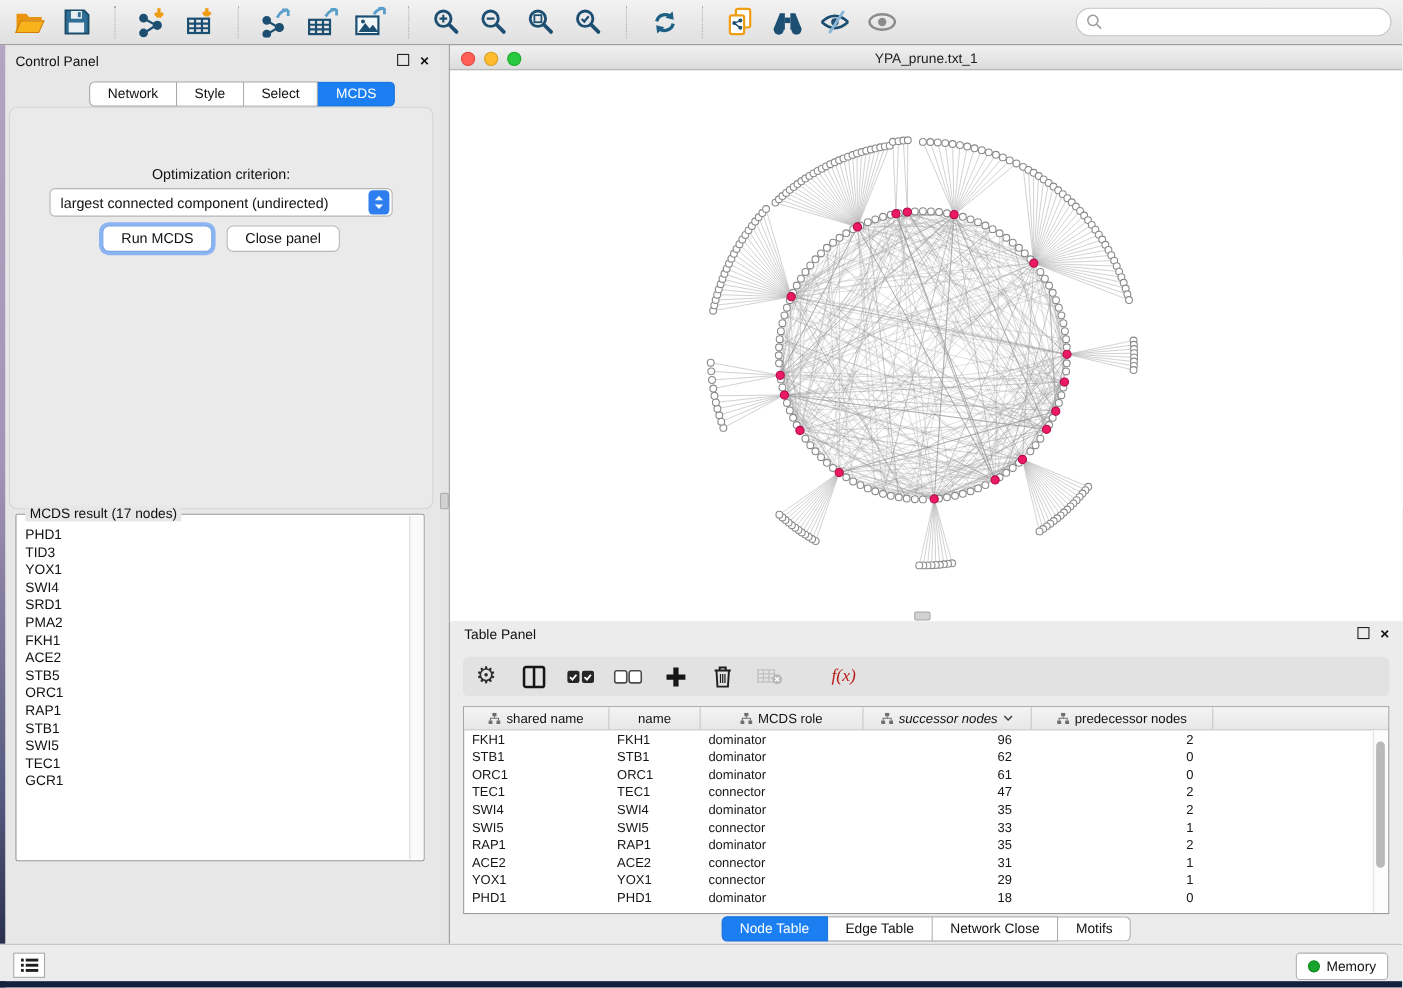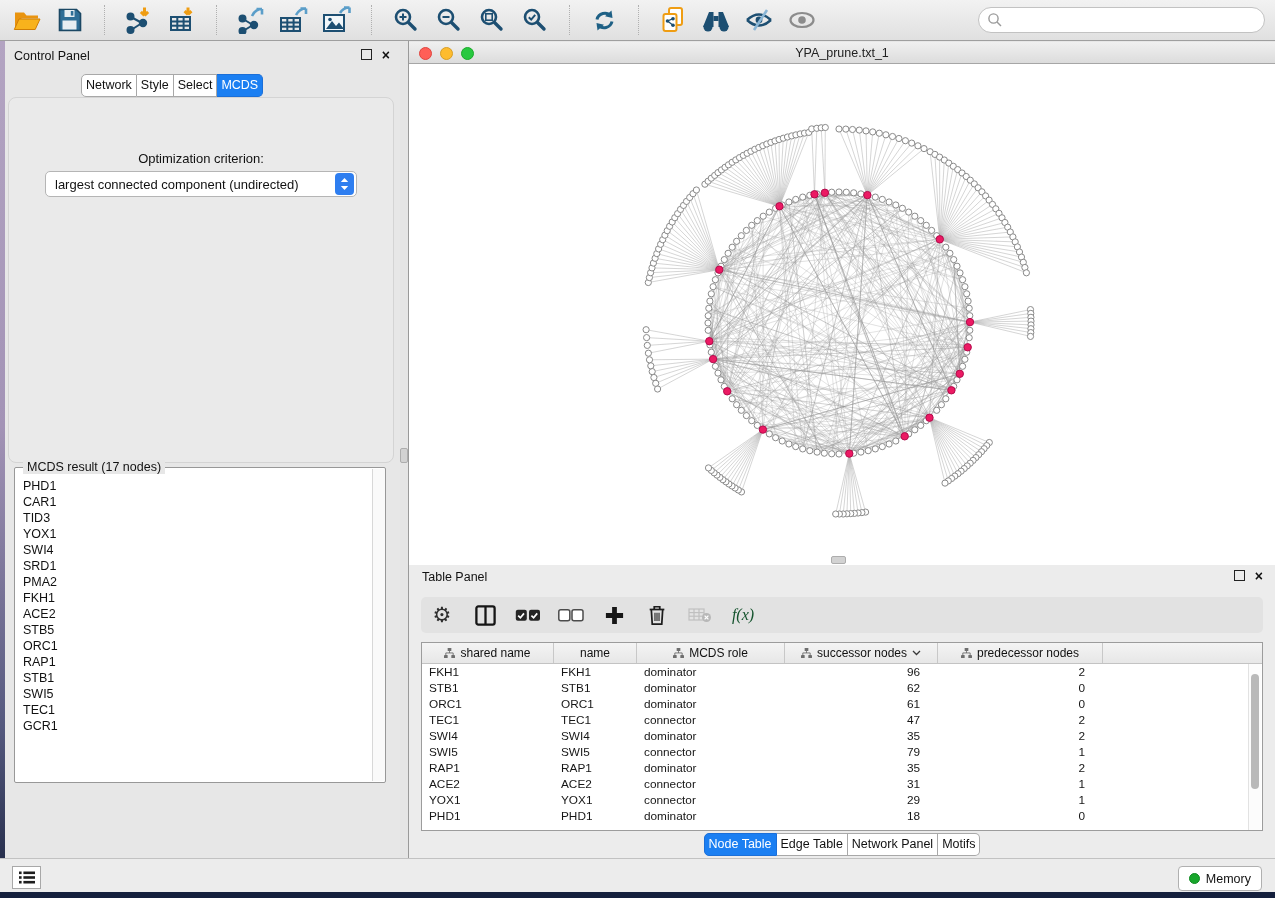--- a/index.html
+++ b/index.html
@@ -20,21 +20,21 @@
   .searchbox input{border:none;outline:none;flex:1;font:12px "Liberation Sans",sans-serif;background:transparent;}
   
   .cp{position:absolute;left:5px;top:41px;width:395px;height:817px;background:#e7e7e7;}
   .cp-titlebar{position:absolute;left:0;top:0;width:100%;height:30px;}
   .cp-title{position:absolute;left:9px;top:8px;font-size:12.5px;color:#111;}
   .winbtns{position:absolute;right:10px;top:8px;display:flex;gap:10px;align-items:center;}
   .floatbox{width:9px;height:9px;border:1.5px solid #222;display:inline-block;}
   .closex{font-size:14px;font-weight:bold;color:#111;line-height:10px;}
   .cp-tabs{position:absolute;left:76px;top:33px;display:flex;}
   .tabseg{height:21px;line-height:21px;text-align:center;font-size:12.5px;background:#fff;
-    border:1px solid #a8a8a8;border-left:none;padding:0 4px;color:#111;}
+    border:1px solid #a8a8a8;border-left:none;padding:0 16px;color:#111;}
   .tabseg:first-child{border-left:1px solid #a8a8a8;border-radius:5px 0 0 5px;}
   .tabseg:last-child{border-radius:0 5px 5px 0;}
   .tabseg.sel{background:#1b7ff2;border-color:#1b6fd8;color:#fff;}
   .cp-panel{position:absolute;left:3px;top:56px;width:384px;height:364px;background:#eaeaea;
     border:1px solid #d4d4d4;border-radius:8px;}
   .opt-label{position:absolute;left:0;top:53px;width:100%;text-align:center;font-size:13px;color:#111;}
   .dropdown{position:absolute;left:36px;top:73px;width:312px;height:26px;background:#fff;
     border:1px solid #b5b5b5;border-radius:5px;box-sizing:border-box;display:flex;align-items:center;}
   .dropdown .val{flex:1;font-size:13px;padding-left:9px;color:#111;white-space:nowrap;overflow:hidden;}
   .stepper{width:19px;height:22px;margin-right:2px;background:#2e7ef0;border-radius:4px;
@@ -69,21 +69,21 @@
   .net-canvas{position:absolute;left:0;top:23px;width:100%;height:501px;background:#fff;}
   .net-canvas svg{display:block;}
   
   .tp{position:absolute;left:408px;top:565px;width:867px;height:293px;background:#ececec;
     border-left:1px solid #999;box-sizing:border-box;}
   .tp-title{position:absolute;left:13px;top:5px;font-size:12.5px;color:#111;}
   .tp-toolbar{position:absolute;left:12px;top:32px;width:842px;height:36px;background:#e2e2e2;
     border-radius:5px;display:flex;align-items:center;padding-left:8px;box-sizing:border-box;gap:17px;}
   .tpi{display:inline-flex;width:26px;height:26px;align-items:center;justify-content:center;}
   .gear-glyph{font-size:21px;color:#2e2e2e;line-height:22px;}
-  .fx-glyph{font:italic 16px "Liberation Serif","DejaVu Serif",serif;color:#14532d;}
+  .fx-glyph{font:italic 16px "Liberation Serif","DejaVu Serif",serif;color:#b91c1c;margin-left:24px;}
   .nt{position:absolute;left:12px;top:77px;width:842px;height:189px;background:#fff;border:1px solid #9c9c9c;box-sizing:border-box;}
   .nt-head{display:flex;height:20px;background:linear-gradient(#f4f4f4,#e7e7e7);border-bottom:1px solid #c3c3c3;}
   .nt-th{display:flex;align-items:center;justify-content:center;gap:5px;font-size:12px;color:#111;
     border-right:1px solid #c8c8c8;box-sizing:border-box;height:20px;}
   .nt-body{position:relative;}
   .nt-row{display:flex;height:16px;line-height:16px;}
   .nt-td{font-size:11.8px;box-sizing:border-box;white-space:nowrap;overflow:hidden;color:#161616;}
   .nt-td.left{padding-left:7px;text-align:left;}
   .nt-td.right{padding-right:18px;text-align:right;}
   .nt-scroll{position:absolute;right:1px;top:21px;width:12px;height:166px;background:#fcfcfc;border-left:1px solid #e2e2e2;}
@@ -289,26 +289,29 @@
         <span class="val">largest connected component (undirected)</span>
         <span class="stepper">
           <svg width="9" height="6" viewBox="0 0 9 6">
               <path d="M0.8 5L4.5 1 8.2 5z" fill="#fff"></path>
             </svg>
           <svg width="9" height="6" viewBox="0 0 9 6">
               <path d="M0.8 1L4.5 5 8.2 1z" fill="#fff"></path>
             </svg>
         </span>
       </div>
+      <div class="btnrow">
+        <button class="btn focusring">Run MCDS</button>
+        <button class="btn">Close panel</button>
+      </div>
     </div>
     <div class="mcds-box">
       <span class="mcds-title">MCDS result (17 nodes)</span>
       <div class="mcds-list">
           <div class="mcds-item">PHD1</div>
-          <div class="mcds-item">CAR1</div>
           <div class="mcds-item">TID3</div>
           <div class="mcds-item">YOX1</div>
           <div class="mcds-item">SWI4</div>
           <div class="mcds-item">SRD1</div>
           <div class="mcds-item">PMA2</div>
           <div class="mcds-item">FKH1</div>
           <div class="mcds-item">ACE2</div>
           <div class="mcds-item">STB5</div>
           <div class="mcds-item">ORC1</div>
           <div class="mcds-item">RAP1</div>
@@ -1228,21 +1231,21 @@
           </div>
           <div class="nt-th" style="width: 148px;">
             <svg width="11" height="11" viewBox="0 0 12 12">
               <rect x="4" y="0" width="4" height="3.4" rx="0.5" fill="#6e6e6e"></rect>
               <rect x="0" y="7.6" width="4" height="3.4" rx="0.5" fill="#6e6e6e"></rect>
               <rect x="8" y="7.6" width="4" height="3.4" rx="0.5" fill="#6e6e6e"></rect>
               <path d="M6 3.4v2M2 7.6V5.4h8v2.2" stroke="#6e6e6e" fill="none"></path>
             </svg>
             <span>MCDS role</span>
           </div>
-          <div class="nt-th" style="width: 153px;">
+          <div class="nt-th" style="width: 153px; font-style: italic;">
             <svg width="11" height="11" viewBox="0 0 12 12">
               <rect x="4" y="0" width="4" height="3.4" rx="0.5" fill="#6e6e6e"></rect>
               <rect x="0" y="7.6" width="4" height="3.4" rx="0.5" fill="#6e6e6e"></rect>
               <rect x="8" y="7.6" width="4" height="3.4" rx="0.5" fill="#6e6e6e"></rect>
               <path d="M6 3.4v2M2 7.6V5.4h8v2.2" stroke="#6e6e6e" fill="none"></path>
             </svg>
             <span>successor nodes</span>
             <svg width="9" height="6" viewBox="0 0 9 6">
               <path d="M1 1l3.5 3.5L8 1" stroke="#3a3a3a" stroke-width="1.3" fill="none"></path>
             </svg>
@@ -1290,21 +1293,21 @@
             <div class="nt-td left" style="width: 132px;">SWI4</div>
             <div class="nt-td left" style="width: 83px;">SWI4</div>
             <div class="nt-td left" style="width: 148px;">dominator</div>
             <div class="nt-td right" style="width: 153px;">35</div>
             <div class="nt-td right" style="width: 165px;">2</div>
           </div>
           <div class="nt-row">
             <div class="nt-td left" style="width: 132px;">SWI5</div>
             <div class="nt-td left" style="width: 83px;">SWI5</div>
             <div class="nt-td left" style="width: 148px;">connector</div>
-            <div class="nt-td right" style="width: 153px;">79</div>
+            <div class="nt-td right" style="width: 153px;">33</div>
             <div class="nt-td right" style="width: 165px;">1</div>
           </div>
           <div class="nt-row">
             <div class="nt-td left" style="width: 132px;">RAP1</div>
             <div class="nt-td left" style="width: 83px;">RAP1</div>
             <div class="nt-td left" style="width: 148px;">dominator</div>
             <div class="nt-td right" style="width: 153px;">35</div>
             <div class="nt-td right" style="width: 165px;">2</div>
           </div>
           <div class="nt-row">
@@ -1329,21 +1332,21 @@
             <div class="nt-td right" style="width: 165px;">0</div>
           </div>
         </div>
       <div class="nt-scroll">
           <div class="nt-thumb"></div>
         </div>
     </div>
     <div class="tp-tabs">
         <div class="tabseg sel">Node Table</div>
         <div class="tabseg">Edge Table</div>
-        <div class="tabseg">Network Panel</div>
+        <div class="tabseg">Network Close</div>
         <div class="tabseg">Motifs</div>
       </div>
   </div>
 
   <div class="statusbar">
     <span class="listbtn">
       <svg width="16" height="13" viewBox="0 0 16 13">
           <g fill="#1e1e1e">
             <rect x="0" y="0.5" width="2.6" height="2.6"></rect>
             <rect x="4.4" y="0.5" width="11.6" height="2.6"></rect>

